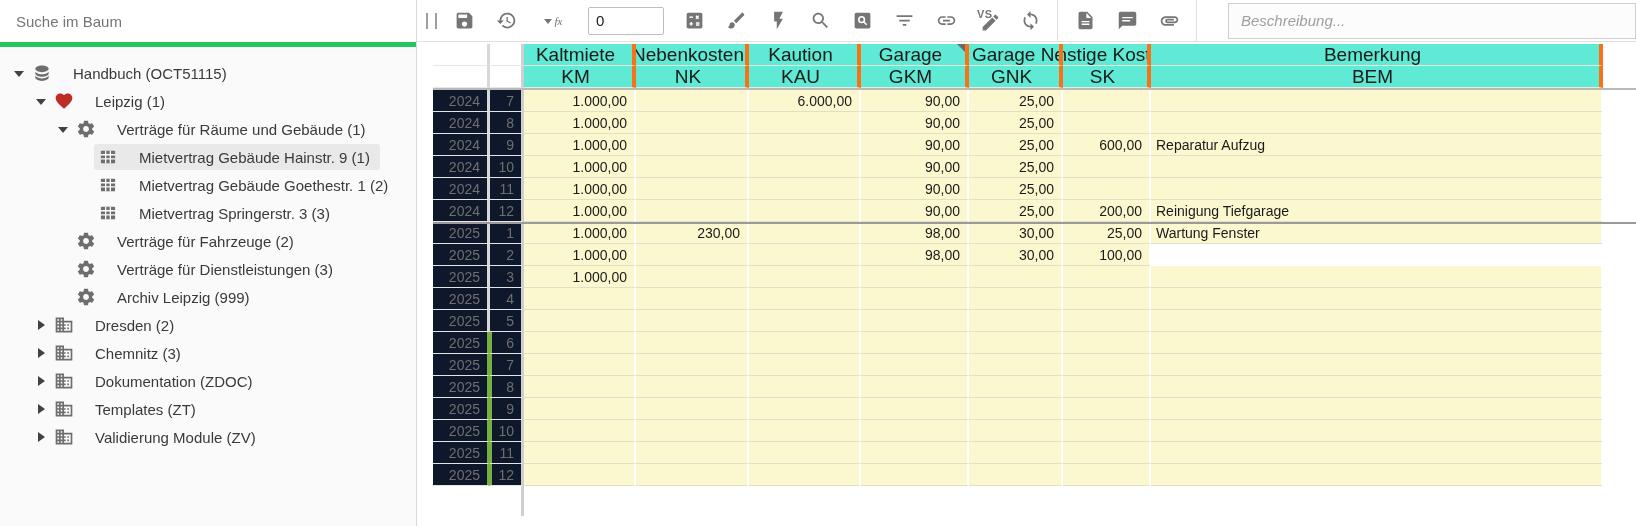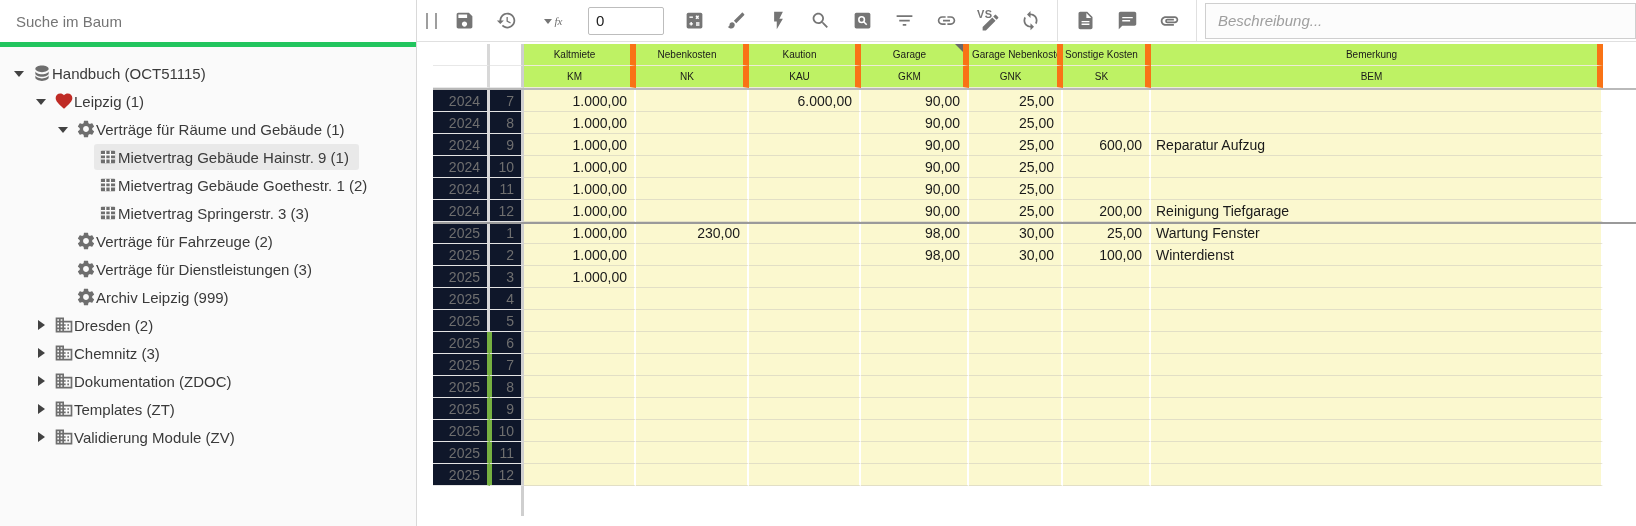--- a/index.html
+++ b/index.html
@@ -11,59 +11,59 @@
            border-right:1px solid #d9d9d9;box-sizing:border-box;}
   .search-row{height:42px;background:#fff;border-bottom:5px solid #22c55e;display:flex;align-items:center;}
   .search-input{border:0;outline:0;background:transparent;width:100%;padding:0 16px;
                 font-family:"Liberation Sans",sans-serif;font-size:15px;color:#444;}
   .search-input::placeholder{color:#757575;opacity:1;}
   .tree{padding-top:12px;}
   .tree-item{height:28px;display:flex;align-items:center;font-size:15px;color:#3a3a3a;cursor:pointer;}
   .arrow{width:18px;height:18px;flex:none;display:flex;align-items:center;justify-content:center;}
   .arrow.exp::before{content:"";width:0;height:0;border:5px solid transparent;border-top:6px solid #424242;margin-top:6px;}
   .arrow.col::before{content:"";width:0;height:0;border:5px solid transparent;border-left:7px solid #424242;margin-left:6px;}
-  .pill{display:flex;align-items:center;gap:0;padding:3px 10px 3px 4px;border-radius:3px;}
+  .pill{display:flex;align-items:center;gap:21px;padding:3px 10px 3px 4px;border-radius:3px;}
   .tree-item.selected .pill{background:#e9e9e9;}
   .ticon{width:20px;height:20px;flex:none;display:flex;}
   .ticon svg{width:20px;height:20px;fill:#6e6e6e;}
   .ticon.red svg{fill:#bf2b25;}
 
   
   .toolbar{position:absolute;left:417px;top:0;right:0;height:42px;background:#fff;
            border-bottom:1px solid #e0e0e0;display:flex;align-items:center;box-sizing:border-box;}
   .handle{width:7px;height:16px;border-left:2px solid #9e9e9e;border-right:2px solid #9e9e9e;
           margin:0 6px 0 9px;flex:none;}
   .tb-btn{width:24px;height:26px;margin:0 9px;display:flex;align-items:center;justify-content:center;
           flex:none;cursor:pointer;position:relative;}
   .tb-btn svg{width:21px;height:21px;fill:#757575;}
   .fx-label{font-family:"Liberation Serif",serif;font-style:italic;font-size:11px;color:#6e6e6e;}
   .dd-caret{width:0;height:0;border:4px solid transparent;border-top:5px solid #757575;margin:5px 3px 0 0;}
   .val-input{width:60px;height:26px;border:1px solid #bdbdbd;border-radius:2px;margin:0 9px;
              font-family:"Liberation Sans",sans-serif;font-size:15px;color:#212121;padding:0 7px;outline:0;}
   .vs-txt{position:absolute;top:0;left:1px;font-size:11px;font-weight:bold;color:#757575;letter-spacing:.5px;}
   .vs-pencil{position:absolute;right:-1px;bottom:1px;width:13px;height:13px;fill:#757575;}
   .vsep{width:1px;height:41px;background:#e0e0e0;margin:0 6px;flex:none;}
-  .desc-input{flex:1;height:34px;margin-left:2px;border:1px solid #cfcfcf;background:#fcfcfc;
+  .desc-input{flex:1;height:34px;margin-left:25px;border:1px solid #cfcfcf;background:#fcfcfc;
               padding:0 12px;font-family:"Liberation Sans",sans-serif;font-size:15px;color:#1d4ed8;outline:0;}
   .desc-input::placeholder{color:#9e9e9e;font-style:italic;opacity:1;}
 
   
   .grid{position:absolute;left:417px;top:42px;right:0;bottom:0;background:#fff;}
   .table{position:absolute;left:16px;top:2px;width:1170px;}
   .grow{display:grid;grid-template-columns:57px 34px 112px 113px 112px 108px 94px 88px 452px;height:22px;}
   .c{display:flex;align-items:center;justify-content:flex-end;font-size:14px;color:#1a1a1a;
      padding:0 7px 0 2px;box-sizing:border-box;overflow:hidden;white-space:nowrap;}
   .gut{background:#0f172a;color:#6f6f6f;border-bottom:1px solid #e4e4e4;}
   .gut.y{border-right:3px solid #d8d8d8;}
   .gut.m{border-right:3px solid #cfcfcf;}
   .grow.green .gut.y{border-right-color:#76b041;}
   .grow.green .gut.m{box-shadow:inset 2px 0 0 #76b041;}
   .cell{background:#fbf8cf;border-right:2px solid #fff;border-bottom:1px solid #e2dfc6;}
   .cell.bem{justify-content:flex-start;padding-left:5px;}
-  .hc{background:#bef264;justify-content:center;font-size:10px;border-right:6px solid #f97316;
+  .hc{background:#5eead4;justify-content:center;font-size:19px;border-right:4px solid #f97316;
       border-bottom:1px solid #edebd8;position:relative;}
   .hc.gnk{justify-content:flex-start;padding-left:3px;}
   .hgut{background:#fff;border-bottom:1px solid #e8e8e8;}
   .hgut.y{border-right:3px solid #d8d8d8;}
   .hgut.m{border-right:3px solid #cfcfcf;}
   .corner{position:absolute;top:0;right:0;width:0;height:0;
           border-left:8px solid transparent;border-top:8px solid #6a6a6a;}
   .hsep{height:2px;background:#b9b9b9;width:1203px;}
   .ysep{position:absolute;left:0;top:178px;width:1203px;height:2px;background:#9a9a9a;}
   .gutter-tail{position:absolute;left:88px;top:442px;width:3px;height:30px;background:#cfcfcf;}
@@ -447,21 +447,20 @@
         </div>
         <div class="grow">
           <div class="c gut y">2025</div>
           <div class="c gut m">2</div>
           <div class="c cell">1.000,00</div>
           <div class="c cell"></div>
           <div class="c cell"></div>
           <div class="c cell">98,00</div>
           <div class="c cell">30,00</div>
           <div class="c cell">100,00</div>
-          <div class="c cell bem">Winterdienst</div>
         </div>
         <div class="grow">
           <div class="c gut y">2025</div>
           <div class="c gut m">3</div>
           <div class="c cell">1.000,00</div>
           <div class="c cell"></div>
           <div class="c cell"></div>
           <div class="c cell"></div>
           <div class="c cell"></div>
           <div class="c cell"></div>

